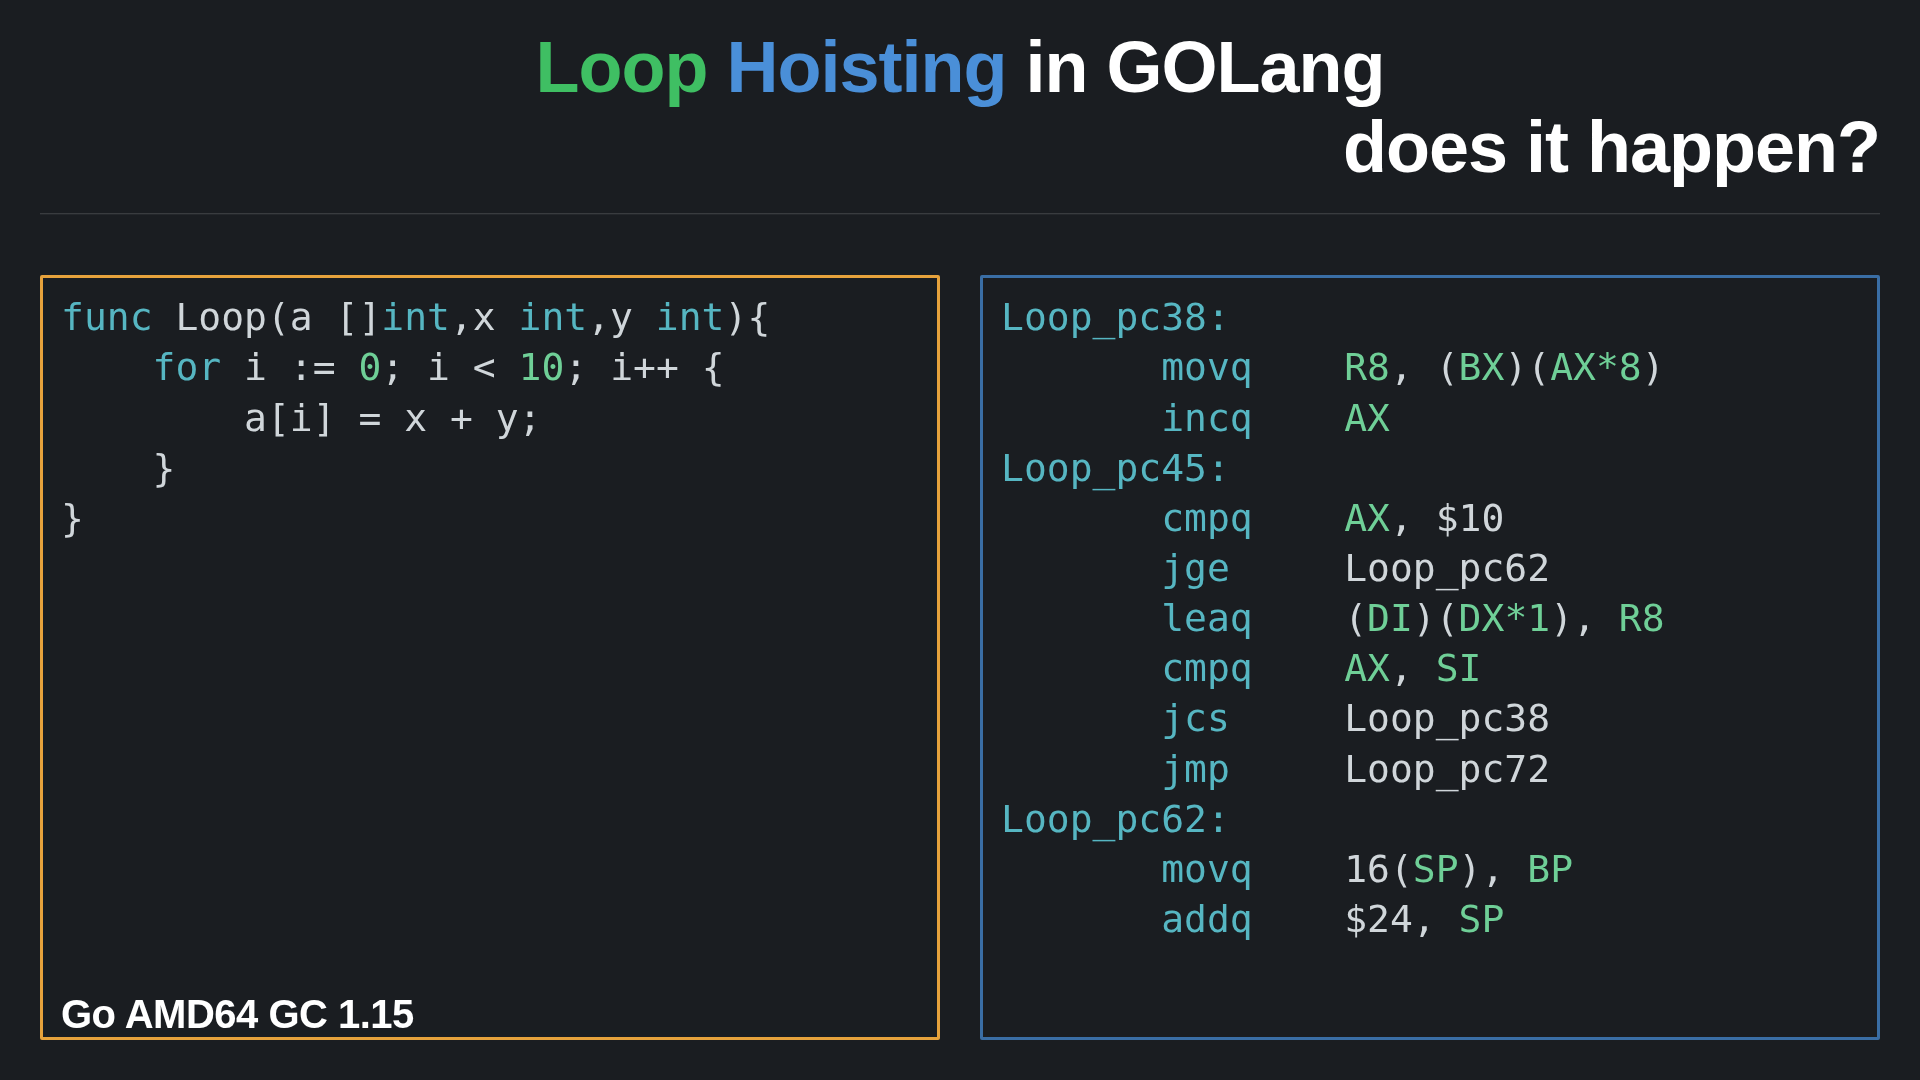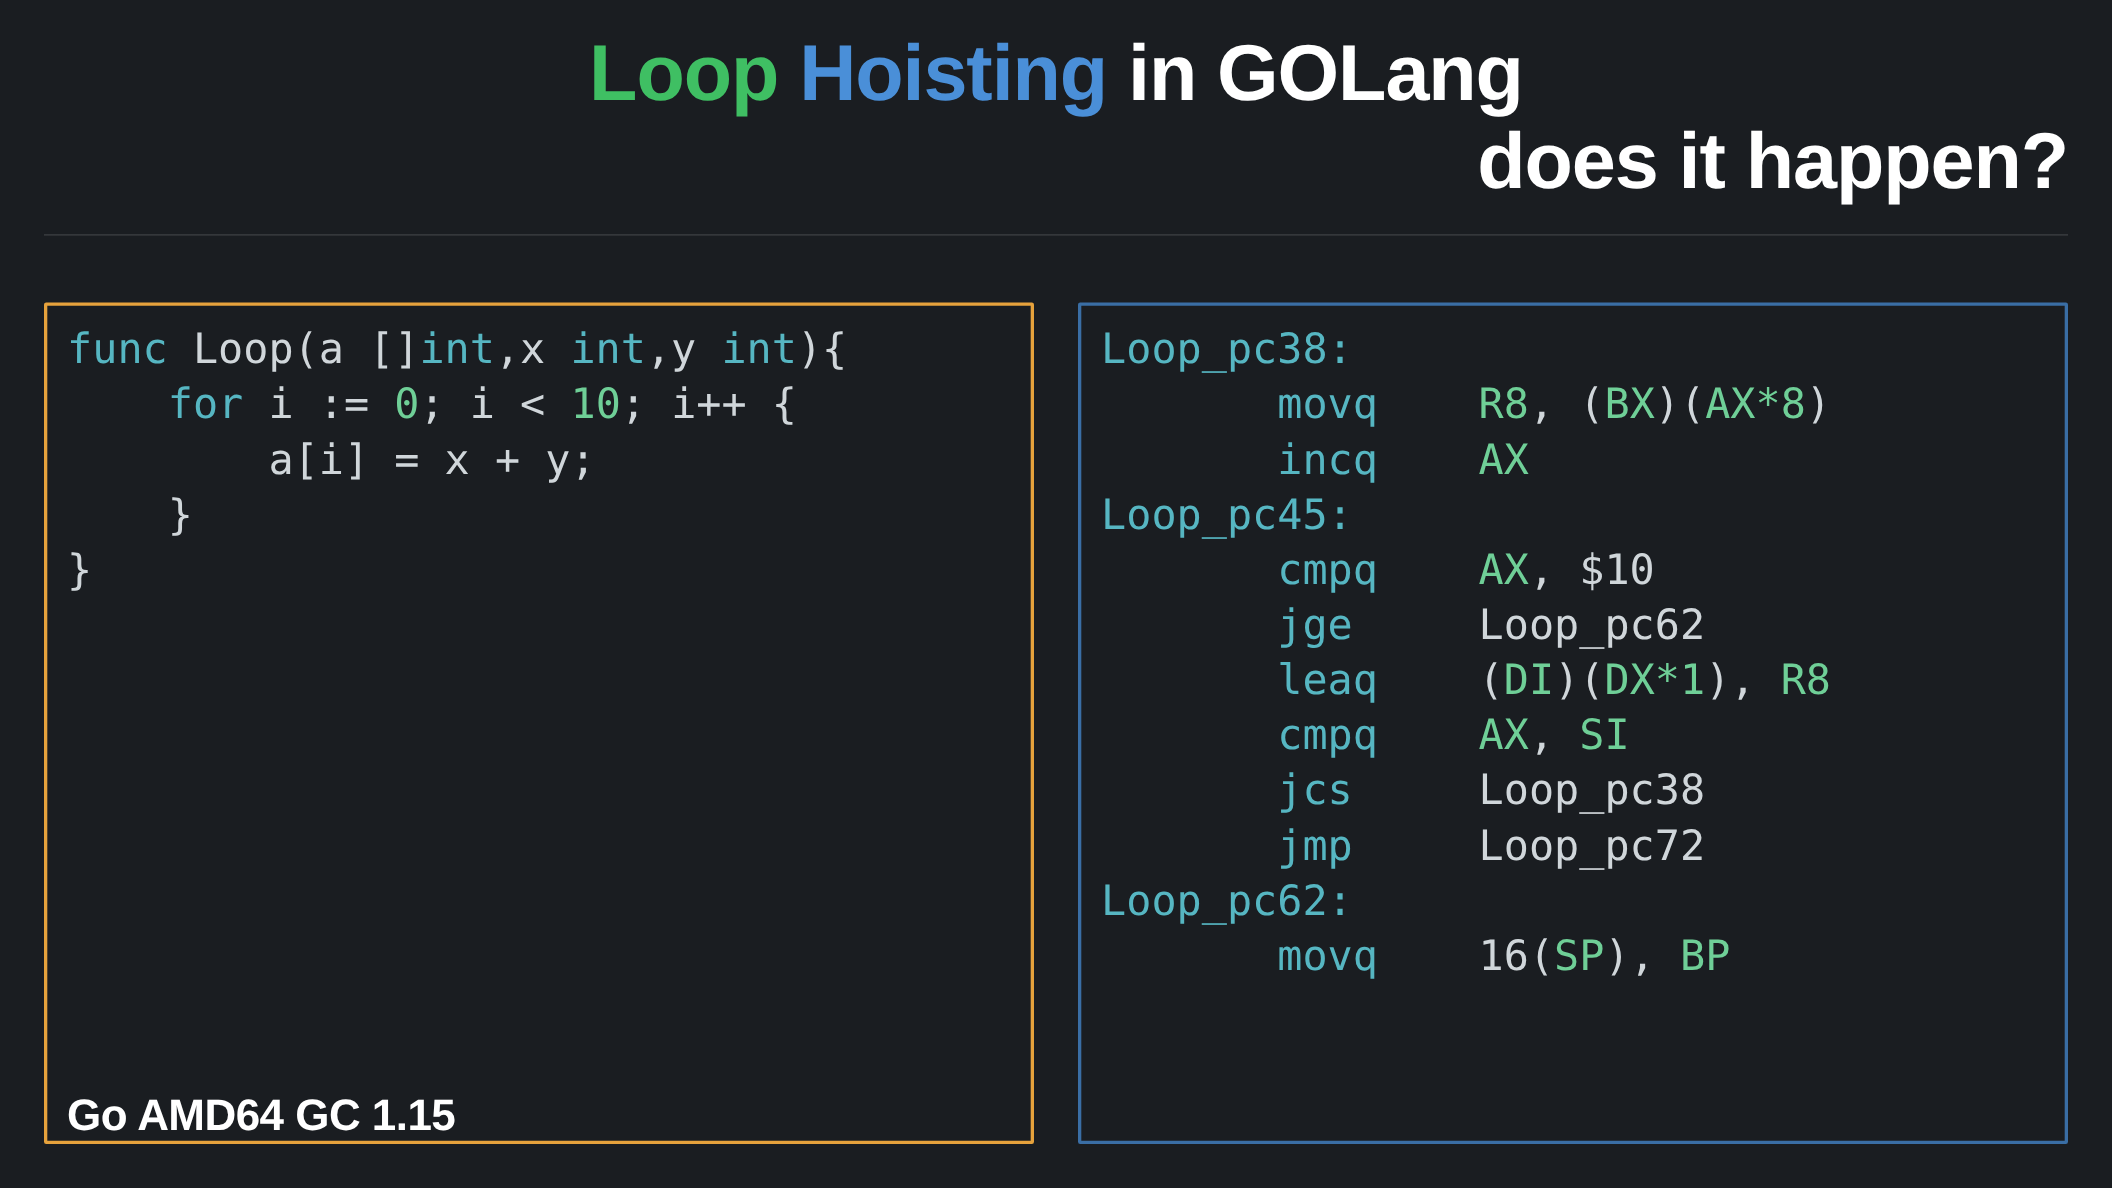--- a/index.html
+++ b/index.html
@@ -133,17 +133,18 @@
           <div class="asm-line">       <span class="mn">incq    </span><span class="reg">AX</span></div>
           <div class="asm-line"><span class="lbl">Loop_pc45:</span></div>
           <div class="asm-line">       <span class="mn">cmpq    </span><span class="reg">AX</span><span class="mem">, </span><span class="imm">$10</span></div>
           <div class="asm-line">       <span class="mn">jge     </span><span class="lblref">Loop_pc62</span></div>
           <div class="asm-line">       <span class="mn">leaq    </span><span class="mem">(</span><span class="reg">DI</span><span class="mem">)(</span><span class="reg">DX</span><span class="scale">*1</span><span class="mem">)</span><span class="mem">, </span><span class="reg">R8</span></div>
           <div class="asm-line">       <span class="mn">cmpq    </span><span class="reg">AX</span><span class="mem">, </span><span class="reg">SI</span></div>
           <div class="asm-line">       <span class="mn">jcs     </span><span class="lblref">Loop_pc38</span></div>
           <div class="asm-line">       <span class="mn">jmp     </span><span class="lblref">Loop_pc72</span></div>
           <div class="asm-line"><span class="lbl">Loop_pc62:</span></div>
           <div class="asm-line">       <span class="mn">movq    </span><span class="mem">16(</span><span class="reg">SP</span><span class="mem">)</span><span class="mem">, </span><span class="reg">BP</span></div>
+          <div class="asm-line">       <span class="mn">addq    </span><span class="imm">$24</span><span class="mem">, </span><span class="reg">SP</span></div>
         </div>
     </div>
 
   </div>
 </div>
 
 </body></html>

